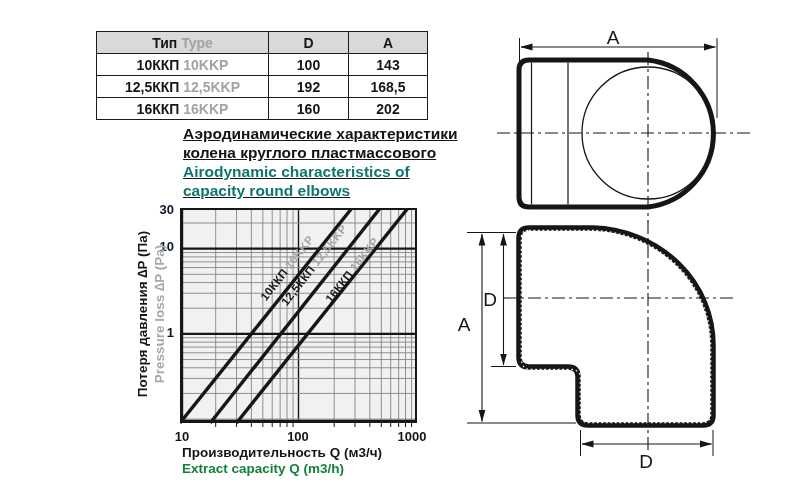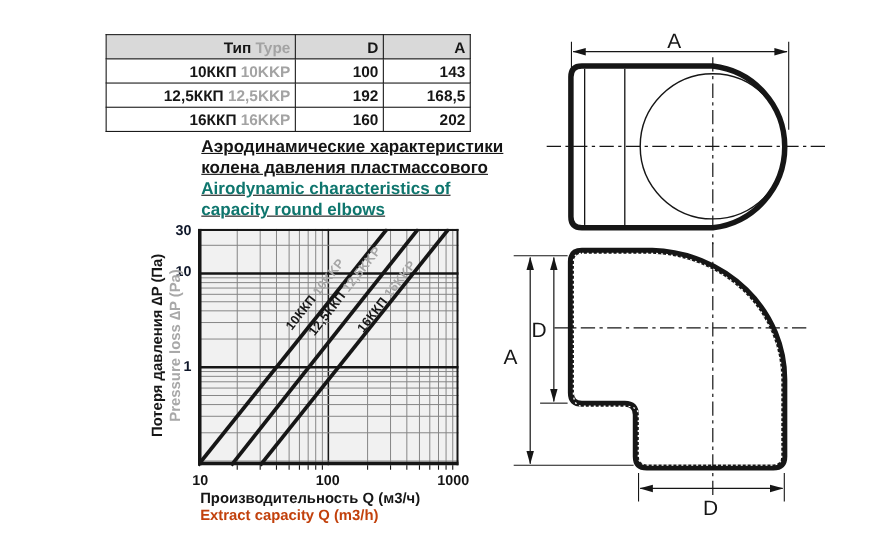--- a/index.html
+++ b/index.html
@@ -3,38 +3,38 @@
 <meta charset="utf-8">
 <style>
   * { margin:0; padding:0; box-sizing:border-box; }
   html,body { background:#fff; }
   body { font-family:"Liberation Sans","DejaVu Sans",sans-serif; color:#161616; }
   #stage { position:relative; width:800px; height:500px; background:#ffffff; overflow:hidden; }
 
   
   .spec-table { position:absolute; left:96px; top:31px; border-collapse:collapse; }
   .spec-table td, .spec-table th {
-    border:1.5px solid #1b1b1b; text-align:right; vertical-align:middle;
+    border:1.5px solid #1b1b1b; text-align:center; vertical-align:middle;
     font-size:14px; font-weight:600; height:22px; padding:0 4px;
   }
   .spec-table th { background:#d9d9d9; }
   .col-type { width:172px; } .col-d { width:80px; } .col-a { width:79px; }
   .txt-en { color:#a3a3a3; }
 
   
   .title-block { position:absolute; left:183px; top:124px; font-size:15.5px; font-weight:600; line-height:19px;text-decoration:underline; }
   .title-block .ru { color:#141414; }
   .title-block .en { color:#0f766e; }
 
   
   #chart-svg { position:absolute; left:180px; top:208px; }
   .ytick { position:absolute; width:32px; text-align:right; font-size:13px; font-weight:600; color:#0f172a; }
   .xtick { position:absolute; text-align:center; font-size:13px; font-weight:600; color:#141414; }
   .xaxis-title { position:absolute; left:182px; top:445px; font-size:13.5px; font-weight:700; line-height:16px; }
-  .xaxis-title .en { color:#c2410c; }
+  .xaxis-title .en { color:#15803d; }
   .yaxis-title { position:absolute; left:41px; top:297px; width:220px; height:34px;
     transform:rotate(-90deg); text-align:center; font-size:13.5px; font-weight:700; line-height:17px; }
   .yaxis-title .en { color:#a8a8a8; }
   .slabel { position:absolute; white-space:nowrap; font-size:11.5px; font-weight:700;
     transform:translate(-50%,-50%) rotate(-52deg); letter-spacing:0.3px; }
   .slabel .en { color:#a6a6a6; }
 
   
   #drawings { position:absolute; left:450px; top:10px; }
   .dim-letter { font-size:19px; font-weight:400; fill:#161616; }
@@ -76,21 +76,21 @@
         <span class="txt-en">16KKP</span>
       </td>
       <td>160</td>
       <td>202</td>
     </tr>
   </tbody>
     </table>
 
   <div class="title-block">
     <div class="ru">Аэродинамические характеристики</div>
-    <div class="ru">колена давления пластмассового</div>
+    <div class="ru">колена круглого пластмассового</div>
     <div class="en">Airodynamic characteristics of</div>
     <div class="en">capacity round elbows</div>
   </div>
 
   <svg id="chart-svg" width="237" height="221" viewBox="0 0 237 221">
       <rect x="0" y="0" width="237" height="215" fill="#f1f1f1"></rect>
       <line x1="35.67205448618178" y1="0" x2="35.67205448618178" y2="215" stroke="#858585" stroke-width="0.9"></line>
       <line x1="35.67205448618178" y1="215" x2="35.67205448618178" y2="219" stroke="#161616" stroke-width="1"></line>
       <line x1="56.53886868427999" y1="0" x2="56.53886868427999" y2="215" stroke="#858585" stroke-width="0.9"></line>
       <line x1="56.53886868427999" y1="215" x2="56.53886868427999" y2="219" stroke="#161616" stroke-width="1"></line>

